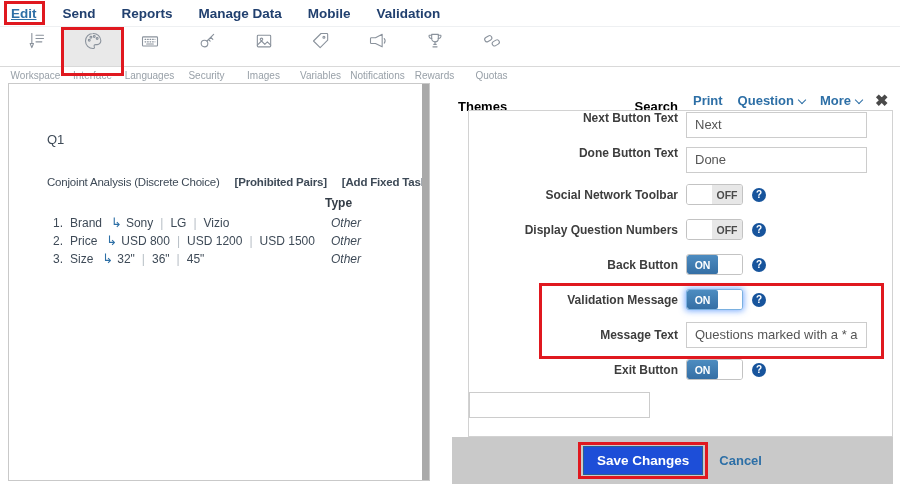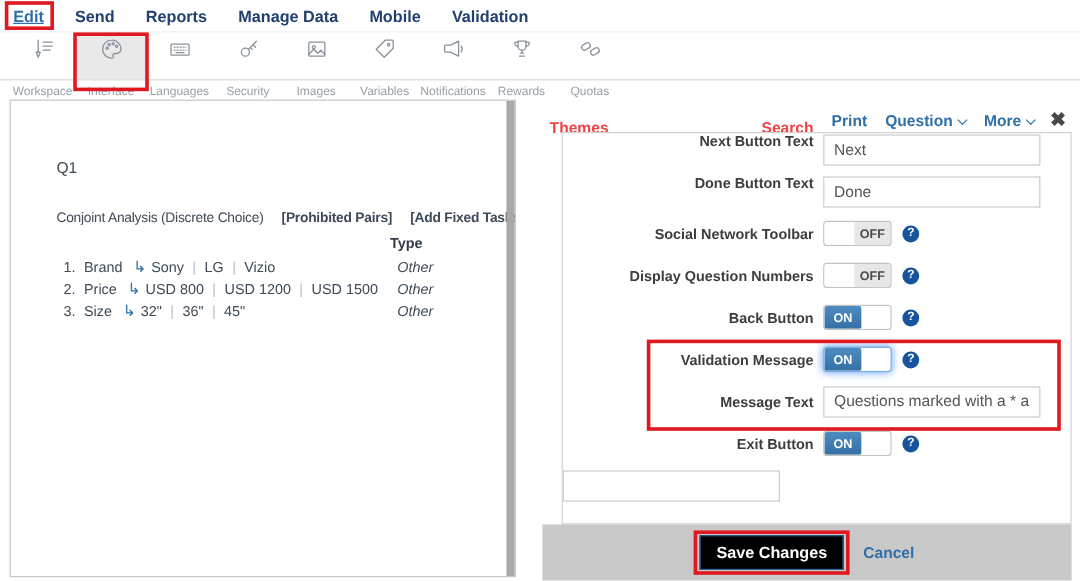--- a/index.html
+++ b/index.html
@@ -37,21 +37,21 @@
           display:flex; align-items:center; white-space:nowrap; }
   .pnum { width:14px; }
   .pname { margin-left:3px; }
   .parrow { color:#2d6fa6; margin:0 4px 0 9px; font-size:13px; }
   .opt + .opt::before { content:"|"; color:#b6bec5; margin:0 7px; }
   .ptype { position:absolute; left:278px; font-style:italic; }
   
   .tabbar { position:absolute; left:452px; top:88px; width:441px; height:24px;
             display:flex; align-items:center; font-size:13px; }
   .tab { cursor:pointer; white-space:nowrap; }
-  .tab-link { color:#ef4444; font-weight:700;margin-top:12px; }
+  .tab-link { color:#000000; font-weight:700;margin-top:12px; }
   .tab-themes { margin-left:6px; }
   .tab-navigation { background:#e3e3e3; color:#333; font-weight:700; padding:4px 11px; margin-left:18px; position:relative;margin-top:48px; }
   .tab-navigation::after { content:""; position:absolute; top:-3px; left:-4px; right:-4px; bottom:-3px;
             border:3px solid #e0181f; pointer-events:none; }
   .tab-search { margin-left:21px; }
   .tabbar .spacer { flex:1; }
   .hdr-action { color:#2d6fa6; font-weight:700; cursor:pointer; margin-left:15px; white-space:nowrap; }
   .chev { display:inline-block; width:6px; height:6px; border-right:1.6px solid #2d6fa6;
           border-bottom:1.6px solid #2d6fa6; transform:rotate(45deg); margin-left:5px; vertical-align:2px; }
   .close-x { color:#4a4a4a; font-size:16px; font-weight:700; margin:0 9px 0 13px; cursor:pointer; }
@@ -72,21 +72,21 @@
   .tg-blank { flex:1; background:#fff; }
   .tg-blank-l { width:25px; background:#fff; }
   .toggle.focus { border-color:#7ab0e0; box-shadow:0 0 6px 1px rgba(77,144,254,.75); }
   .help { width:14px; height:14px; border-radius:50%; background:#17549c; color:#fff; font-size:10px;
           font-weight:700; display:flex; align-items:center; justify-content:center; margin-left:9px; cursor:pointer; }
   .annot-validation { position:absolute; left:70px; top:172px; width:345px; height:76px;
           border:3px solid #e0181f; pointer-events:none; z-index:5; }
   
   .footer { position:absolute; left:452px; top:437px; width:441px; height:47px; background:#c9c9c9;
             display:flex; align-items:center; justify-content:center; }
-  .save-btn { background:#000000; border:1px solid #28618f; color:#fff; font-family:"Liberation Sans",sans-serif;
+  .save-btn { background:#1d4ed8; border:1px solid #28618f; color:#fff; font-family:"Liberation Sans",sans-serif;
             font-size:13.5px; font-weight:700; padding:6px 13px; cursor:pointer; position:relative; }
   .save-btn::after { content:""; position:absolute; top:-5px; left:-6px; right:-6px; bottom:-5px;
             border:3px solid #e0181f; pointer-events:none; }
   .cancel-link { color:#2d6fa6; font-size:13px; font-weight:700; margin-left:16px; cursor:pointer; }
 </style>
 </head>
 <body>
 
 <div class="screen">
 

